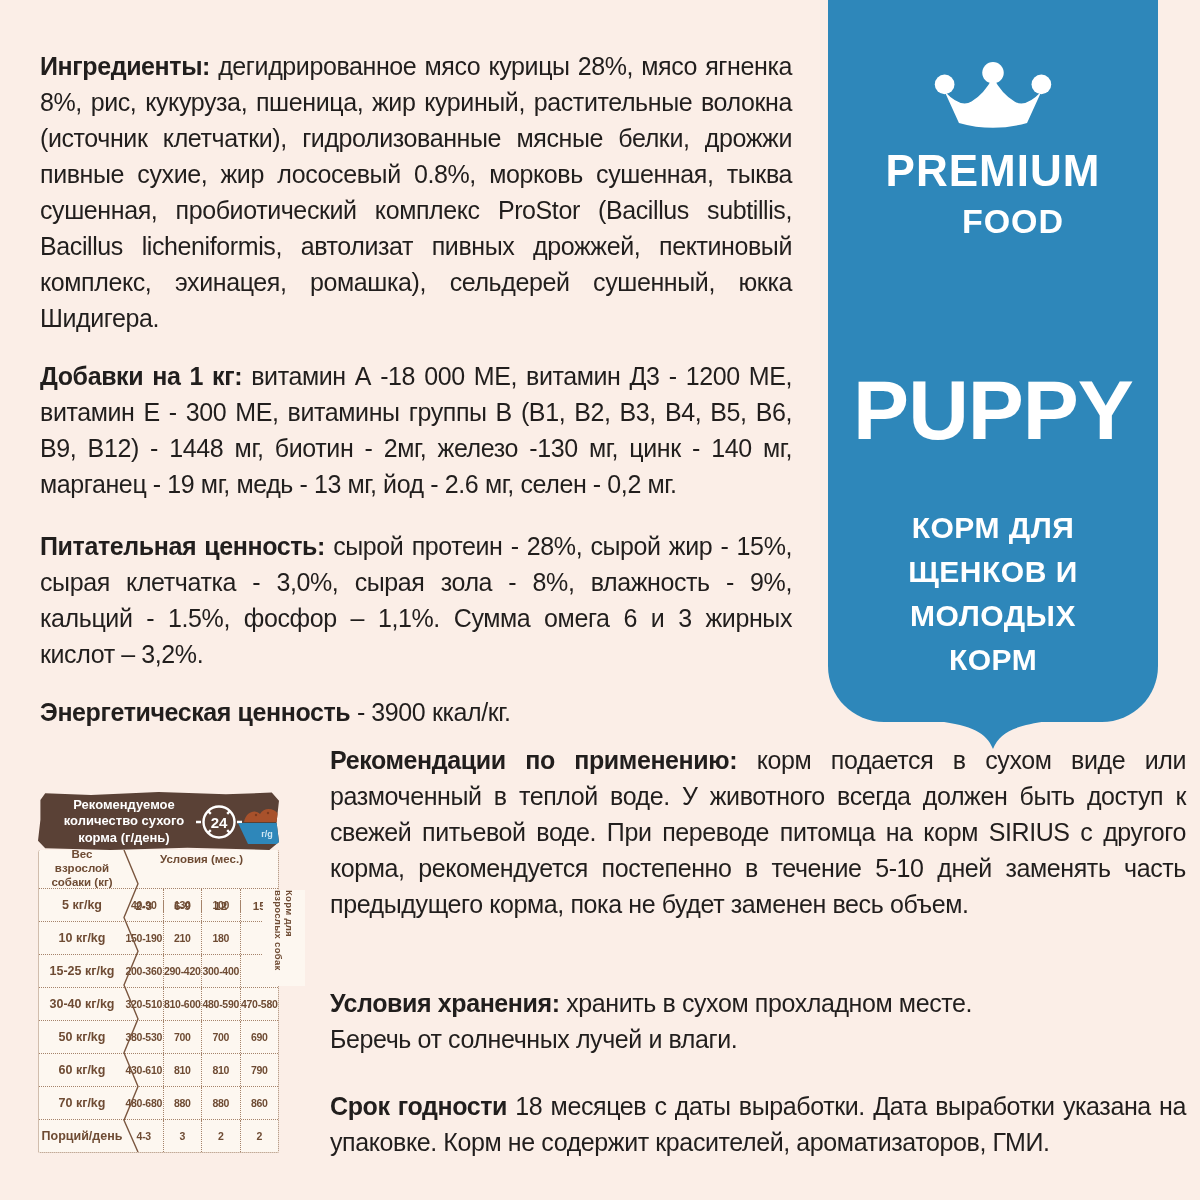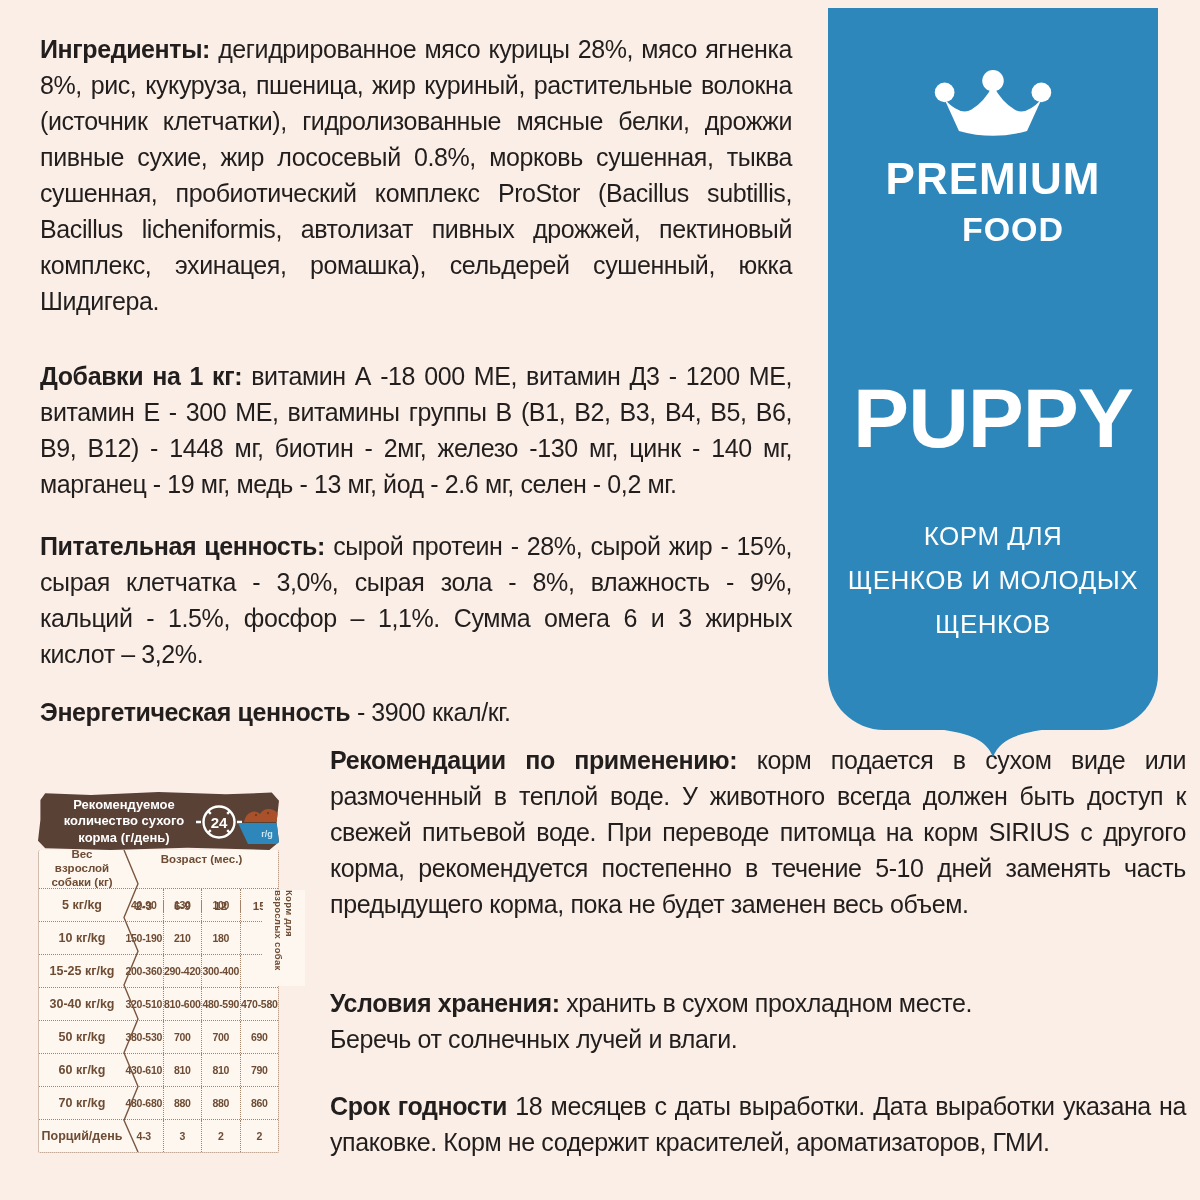--- a/index.html
+++ b/index.html
@@ -21,45 +21,45 @@
     overflow:hidden;
   }
   .para{
     position:absolute;
     left:40px;width:752px;
     font-size:25px;line-height:36px;
     letter-spacing:-0.4px;
     text-align:justify;
   }
   .para b{letter-spacing:-0.4px;}
-  .sec-ingredients{top:31px;}
+  .sec-ingredients{top:48px;}
   .sec-additives{top:358px;}
   .sec-nutrition{top:528px;}
   .sec-energy{top:694px;text-align:left;}
   .rcol{left:330px;width:856px;}
   .sec-recommendations{top:742px;}
   .sec-storage{top:985px;text-align:left;}
   .sec-shelf{top:1088px;}
 
   
   .tag{
-    position:absolute;left:828px;top:8px;width:330px;height:722px;
+    position:absolute;left:828px;top:0;width:330px;height:722px;
     background:var(--blue);
     border-radius:0 0 56px 56px;
     color:#fff;text-align:center;
   }
   .tag-tail{
     position:absolute;top:100%;left:50%;
     width:110px;height:28px;margin-left:-55px;margin-top:-1px;
   }
   .crown{position:absolute;top:62px;left:50%;width:146px;height:86px;margin-left:-73px;}
   .brand1{position:absolute;top:146px;width:100%;font-size:44px;font-weight:bold;letter-spacing:1px;}
   .brand2{position:absolute;top:202px;width:100%;font-size:34px;font-weight:bold;letter-spacing:1px;margin-left:20px;}
   .product{position:absolute;top:362px;width:100%;font-size:84px;font-weight:bold;letter-spacing:-1px;}
-  .tag-sub{position:absolute;top:506px;width:100%;font-size:26px;font-weight:normal;line-height:44px;letter-spacing:0.5px;}
+  .tag-sub{position:absolute;top:506px;width:100%;font-size:30px;font-weight:bold;line-height:44px;letter-spacing:0.5px;}
 
   
   .ftable{position:absolute;left:38px;top:792px;width:241px;}
   .ft-band{
     position:relative;height:58px;background:var(--brown-band);
     border-radius:3px;
     clip-path:polygon(1% 14%,3% 2%,22% 5%,50% 0%,78% 4%,97% 1%,100% 15%,99% 52%,100% 86%,96% 100%,62% 96%,30% 100%,3% 97%,0% 84%,1% 48%);
   }
   .ft-title{
     position:absolute;left:10px;top:50%;transform:translateY(-50%);
@@ -127,21 +127,21 @@
         <circle cx="124" cy="25" r="11"></circle>
         <path d="M16,33 L32,68 Q70,79 108,68 L124,33 Q106,52 94,44 Q80,36 70,17 Q60,36 46,44 Q34,52 16,33 Z"></path>
       </g>
     </svg>
     <div class="brand1">PREMIUM</div>
     <div class="brand2">FOOD</div>
     <div class="product">PUPPY</div>
     <div class="tag-sub">
       <div>КОРМ ДЛЯ</div>
       <div>ЩЕНКОВ И МОЛОДЫХ</div>
-      <div>ЩЕНКОВ</div>
+      <div>КОРМ</div>
     </div>
     <svg class="tag-tail" viewBox="0 0 110 28" xmlns="http://www.w3.org/2000/svg">
       <path d="M0,0 C34,5 48,11 55,28 C62,11 76,5 110,0 Z" fill="#2e87ba"></path>
     </svg>
   </div>
 
   <div class="ftable">
     <div class="ft-band">
       <div class="ft-title">Рекомендуемое количество сухого корма (г/день)</div>
       <svg class="clock" viewBox="0 0 46 46" xmlns="http://www.w3.org/2000/svg">
@@ -162,21 +162,21 @@
         <circle cx="34" cy="8" r="1.2" fill="#7c3a1e"></circle>
         <circle cx="45" cy="12" r="1.2" fill="#7c3a1e"></circle>
         <path d="M4,18 L62,18 L52,39 L14,39 Z" fill="#2e87ba" stroke-linejoin="round"></path>
         <text x="33" y="32" text-anchor="middle" font-size="9" font-weight="bold" fill="#cfe7f4" font-family="Liberation Sans, sans-serif">г/g</text>
       </svg>
     </div>
     <div class="ft-body">
       <div class="ft-headrow">
         <div class="ft-wh">Вес взрослой собаки (кг)</div>
         <div class="ft-agegroup">
-          <div class="ft-agehead">Возраст (мес.)</div>
+          <div class="ft-agehead">Условия (мес.)</div>
           <div class="ft-agecells">
             <div class="ac">2-3</div>
             <div class="ac">6-9</div>
             <div class="ac">12</div>
             <div class="ac">15</div>
           </div>
         </div>
       </div>
 
       <div class="ft-row">

